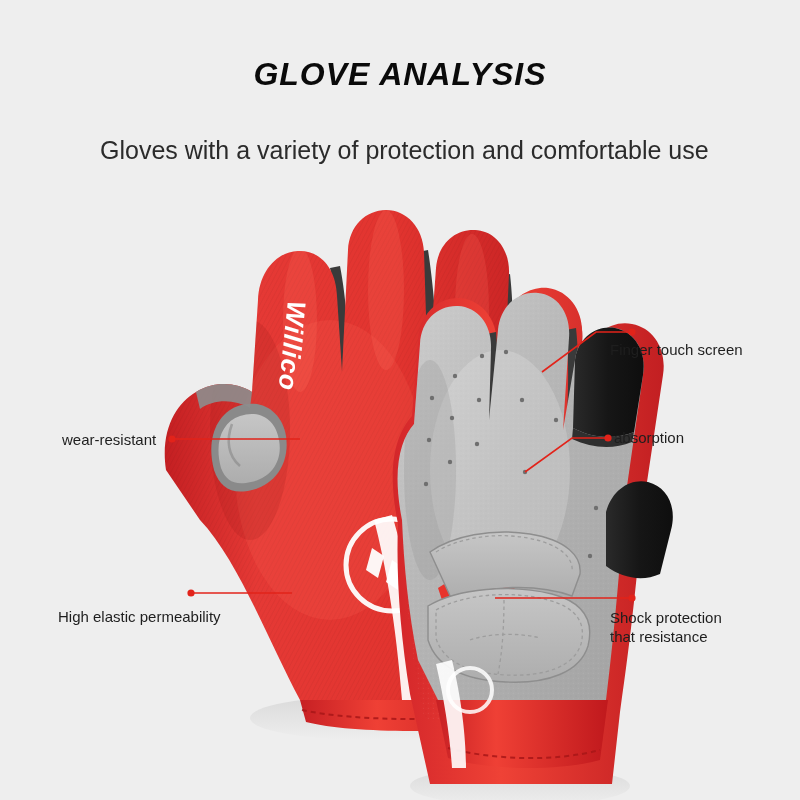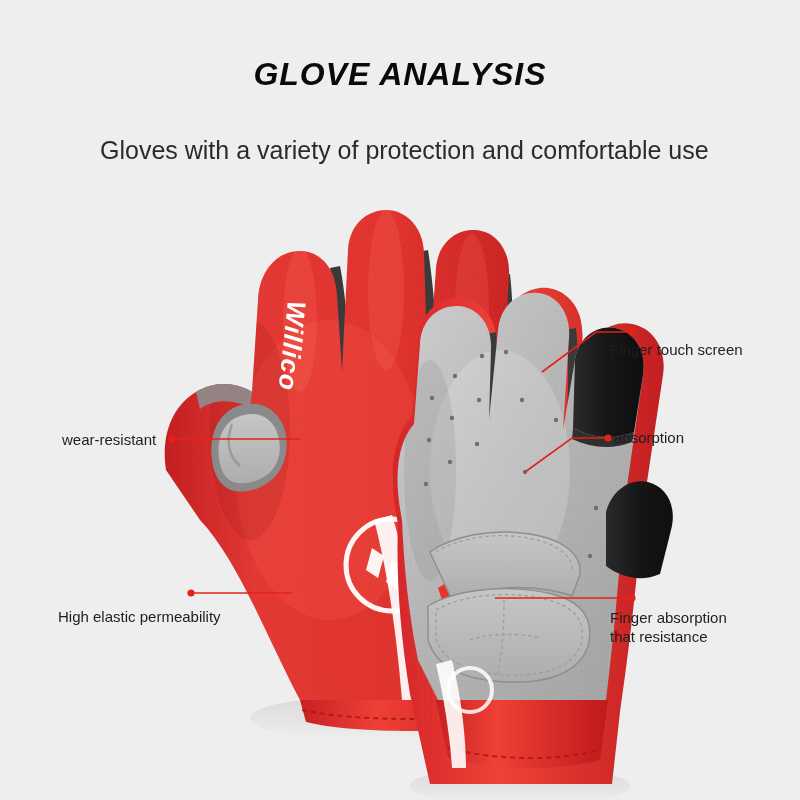--- a/index.html
+++ b/index.html
@@ -271,21 +271,21 @@
 
   <div class="callout r" id="c-touch">
     <div>Finger touch screen</div>
   </div>
 
   <div class="callout r" id="c-vent">
     <div>absorption</div>
   </div>
 
   <div class="callout r" id="c-shock">
-    <div>Finger absorption</div>
+    <div>Shock protection</div>
     <div>that resistance</div>
   </div>
 
   <div class="callout l" id="c-wear">
     <div>wear-resistant</div>
   </div>
 
   <div class="callout l" id="c-elastic">
     <div>High elastic permeability</div>
   </div>

